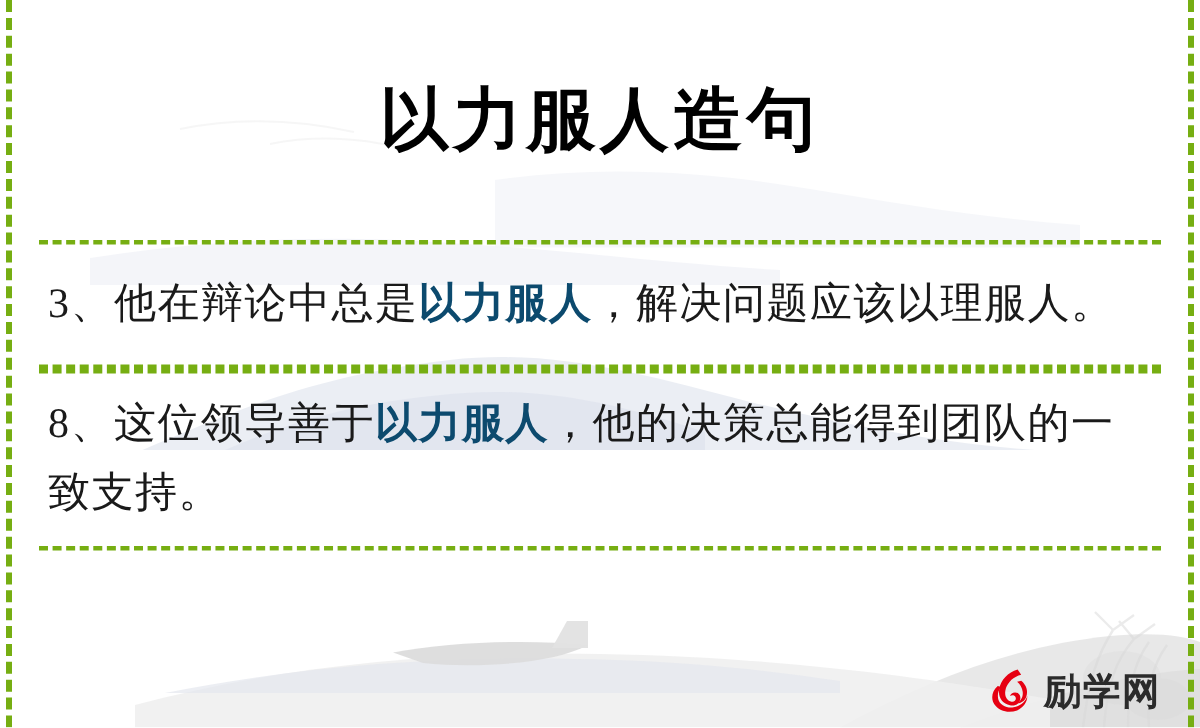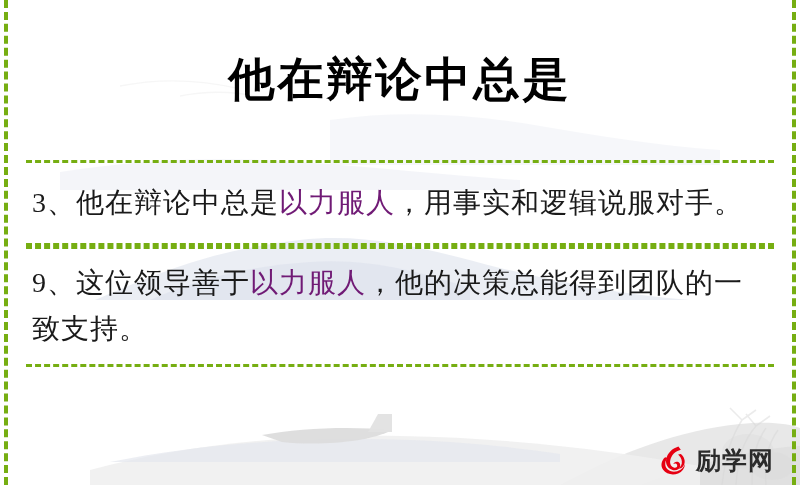--- a/index.html
+++ b/index.html
@@ -89,22 +89,22 @@
 
   .sentence {
     font-size: 28px;
     line-height: 46px;
     color: #1a1a1a;
     font-family: "Liberation Serif", "DejaVu Serif", serif;
     letter-spacing: 1px;
     word-break: break-all;
   }
   .sentence .hl {
-    color: #701a75;
-    font-weight: normal;
+    color: #0c4a6e;
+    font-weight: bold;
   }
 
   
   .logo {
     position: absolute;
     right: 26px;
     bottom: 8px;
     display: flex;
     align-items: center;
     gap: 5px;
@@ -162,35 +162,35 @@
       <path d="M120 86 C 160 78, 200 80, 236 88"></path>
       <path d="M180 96 C 210 90, 240 92, 264 98"></path>
     </g>
   </svg>
 
   <div class="frame-left"></div>
   <div class="frame-right"></div>
 
   <div class="content">
 
-    <h1 class="title">他在辩论中总是</h1>
+    <h1 class="title">以力服人造句</h1>
 
     <div class="rule"></div>
 
     <div class="row row-1">
-      <p class="sentence"><span>3、他在辩论中总是</span><span class="hl">以力服人</span><span>，用事实和逻辑说服对手。</span></p>
+      <p class="sentence"><span>3、他在辩论中总是</span><span class="hl">以力服人</span><span>，解决问题应该以理服人。</span></p>
     </div>
 
     <div class="rule"></div>
 
 
     <div class="rule"></div>
 
     <div class="row row-3">
-      <p class="sentence"><span>9、这位领导善于</span><span class="hl">以力服人</span><span>，他的决策总能得到团队的一致支持。</span></p>
+      <p class="sentence"><span>8、这位领导善于</span><span class="hl">以力服人</span><span>，他的决策总能得到团队的一致支持。</span></p>
     </div>
 
     <div class="rule"></div>
 
   </div>
 
   <div class="logo">
     <svg class="logo-mark" viewBox="0 0 100 100" aria-hidden="true">
       <path d="M63 10 C 44 16, 30 30, 27 48 C 24 64, 33 77, 48 80 C 58 82, 66 77, 68 69
                C 70 61, 65 55, 58 55 C 53 55, 49 58, 48 62 C 52 59, 57 60, 59 64

